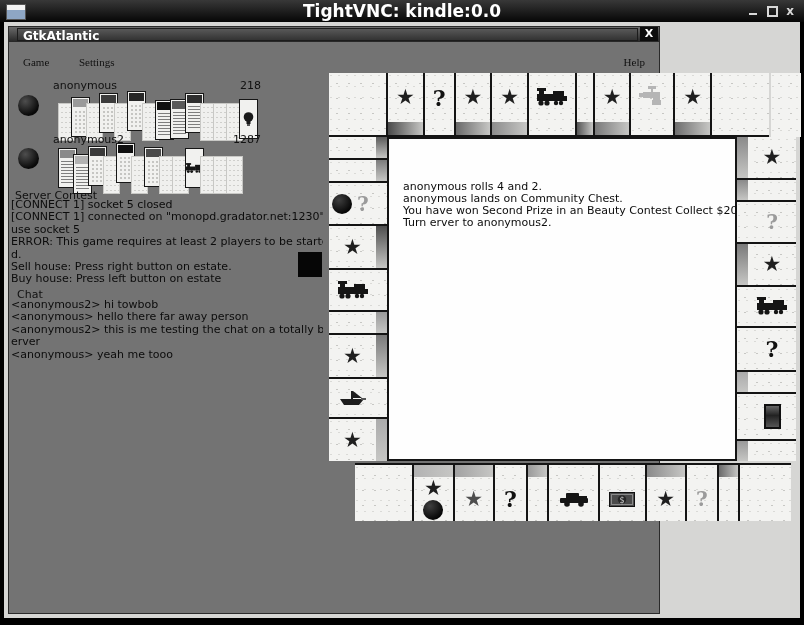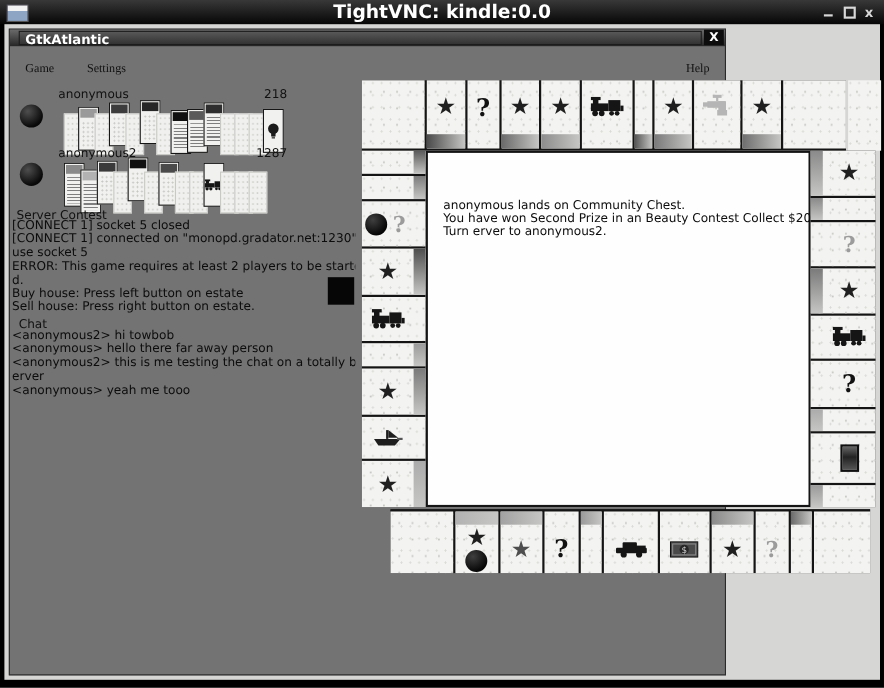--- a/index.html
+++ b/index.html
@@ -216,22 +216,22 @@
         <div class="pcard ghost"></div>
       </div>
 
     <div class="pane-label" style="left:6px;top:162px;">Server Contest</div>
     <div class="textpane" style="left:2px;top:172px;width:312px;height:86px;">
         <div class="tline">[CONNECT 1] socket 5 closed</div>
         <div class="tline">[CONNECT 1] connected on "monopd.gradator.net:1230",</div>
         <div class="tline">use socket 5</div>
         <div class="tline">ERROR: This game requires at least 2 players to be starte</div>
         <div class="tline">d.</div>
+        <div class="tline">Sell house: Press right button on estate.</div>
         <div class="tline">Buy house: Press left button on estate</div>
-        <div class="tline">Sell house: Press right button on estate.</div>
       </div>
     <div id="black-square"></div>
 
     <div class="pane-label" style="left:8px;top:261px;">Chat</div>
     <div class="textpane" style="left:2px;top:272px;width:312px;height:64px;">
         <div class="tline">&lt;anonymous2&gt; hi towbob</div>
         <div class="tline">&lt;anonymous&gt; hello there far away person</div>
         <div class="tline">&lt;anonymous2&gt; this is me testing the chat on a totally barren s</div>
         <div class="tline">erver</div>
         <div class="tline">&lt;anonymous&gt; yeah me tooo</div>
@@ -335,20 +335,21 @@
               <rect x="22" y="8" width="5" height="2" fill="#555"></rect>
             </svg>
           </div>
           <div class="tile tex t-left">
             <div class="band band-left" style="background: linear-gradient(rgb(171, 171, 171), rgb(198, 198, 196));"></div>
             <span class="glyph star">★</span>
           </div>
         </div>
       <div id="center">
         <div id="center-lines">
+            <div class="tline">anonymous rolls 4 and 2.</div>
             <div class="tline">anonymous lands on Community Chest.</div>
             <div class="tline">You have won Second Prize in an Beauty Contest Collect $20</div>
             <div class="tline">Turn erver to anonymous2.</div>
           </div>
       </div>
       <div id="col-right" class="brow">
           <div class="tile tex t-right">
             <div class="band band-right" style="background: linear-gradient(rgb(138, 138, 138), rgb(198, 198, 196));"></div>
             <span class="glyph star">★</span>
           </div>

